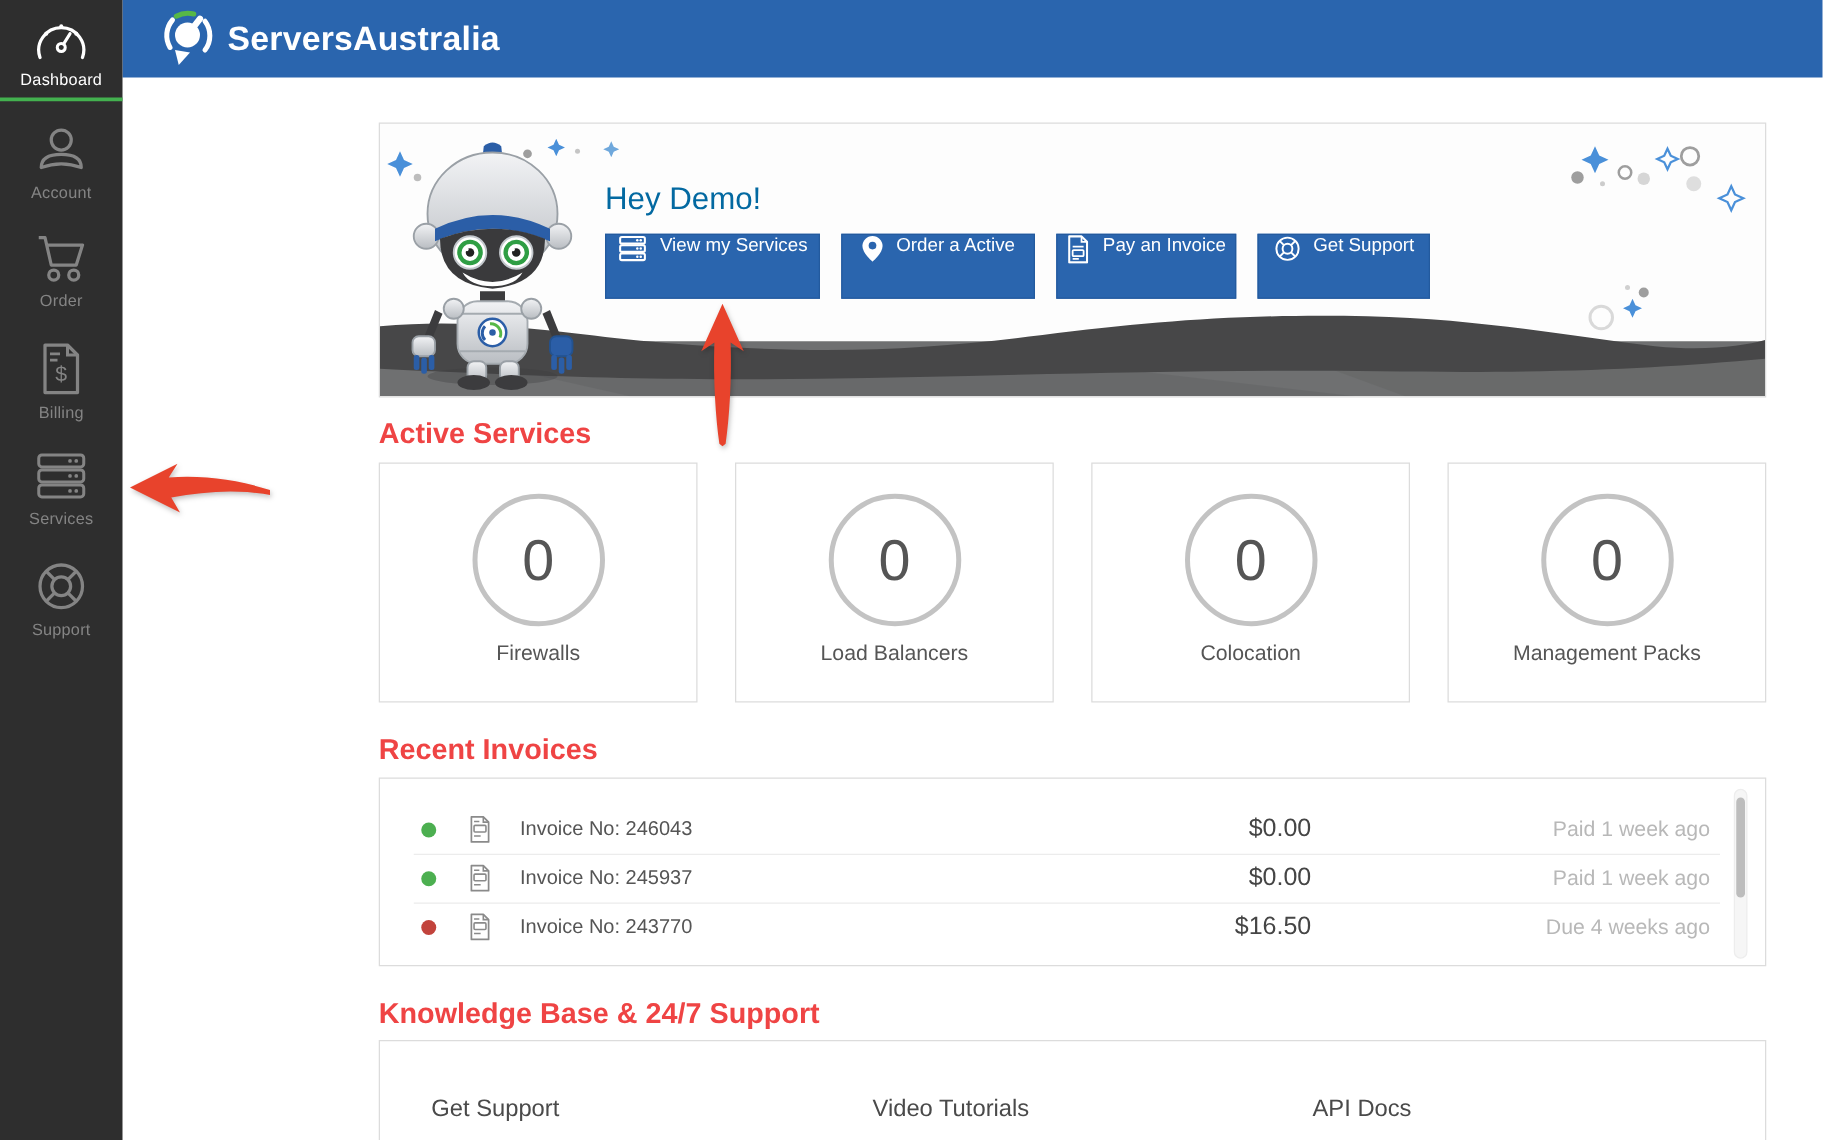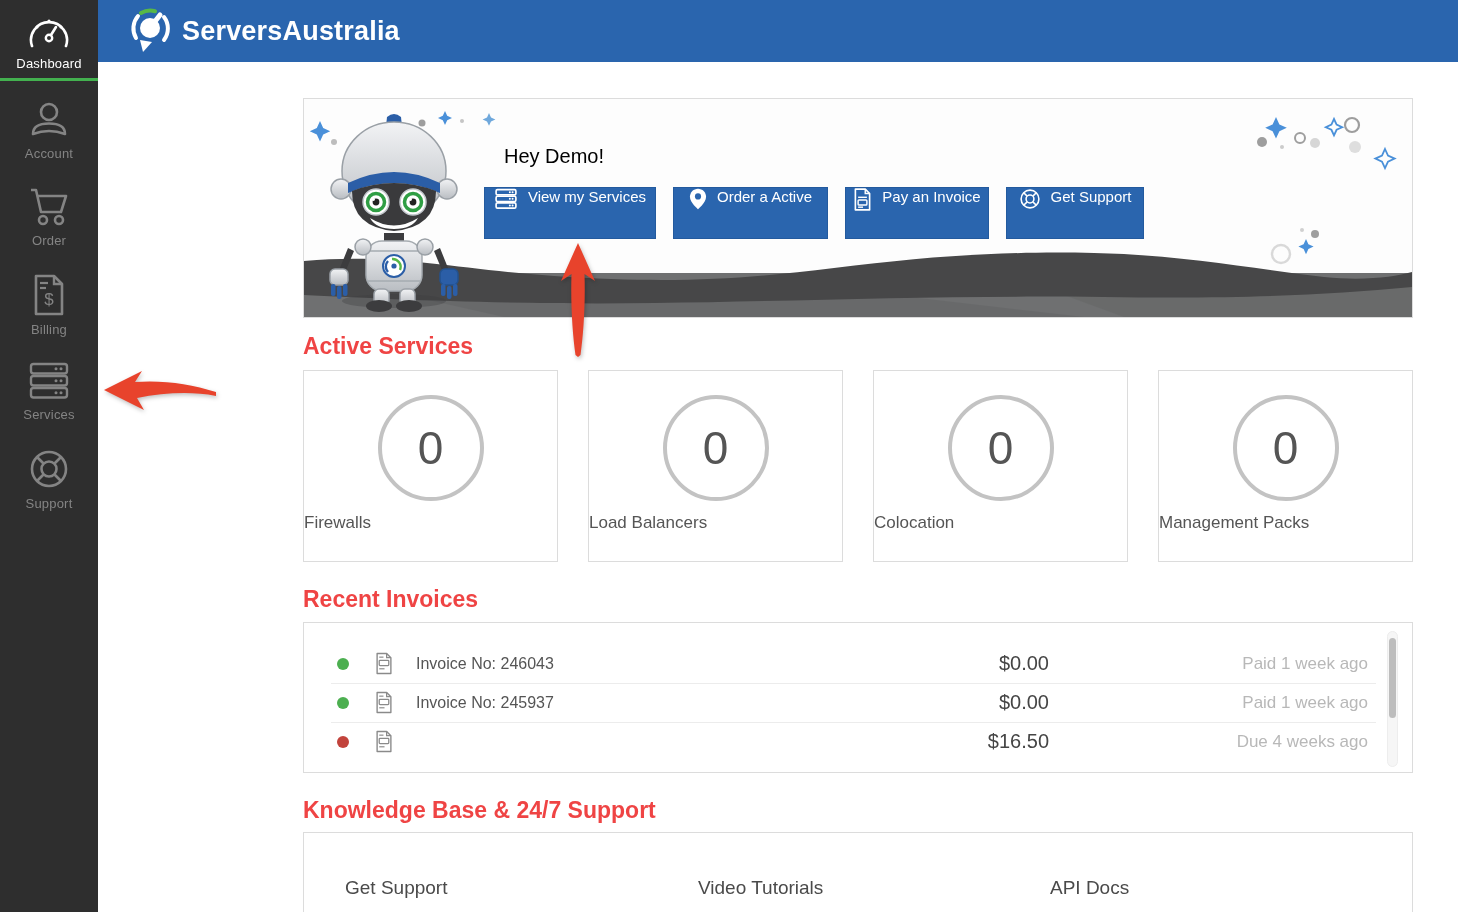--- a/index.html
+++ b/index.html
@@ -16,21 +16,21 @@
 
   
   .header { position:absolute; left:98px; top:0; width:1360px; height:62px; background:#2a65ae; z-index:2;
             display:flex; align-items:center; }
   .logo-wrap { display:flex; align-items:center; margin-left:30px; }
   .logo-text { color:#ffffff; font-size:27px; font-weight:bold; letter-spacing:.2px; margin-left:10px; }
 
   
   .hero { position:absolute; left:303px; top:98px; width:1110px; height:220px; background:#fdfdfd;
           border:1px solid #dcdcdc; overflow:hidden; }
-  .hero-greeting { position:absolute; left:180px; top:46px; font-size:20px; color:#000000;margin-left:20px; }
+  .hero-greeting { position:absolute; left:180px; top:46px; font-size:25px; color:#0369a1; }
   .hero-btn { position:absolute; top:88px; height:52px; background:#2a65ae; border:1px solid #235a9e;
               color:#ffffff; font-size:15px; font-family:"Liberation Sans",sans-serif; cursor:pointer;
               display:flex; align-items:flex-start; justify-content:center; gap:10px; }
   .hero-btn svg { flex:0 0 auto; }
   .ground-svg { position:absolute; left:0; bottom:0; width:100%; height:78px; }
   .robot-svg { position:absolute; left:6px; top:10px; }
   .deco-svg { position:absolute; left:0; top:0; pointer-events:none; }
 
   
   .arrow-up   { position:absolute; left:558px; top:242px; width:40px; height:116px; z-index:6;
@@ -40,21 +40,21 @@
 
   
   .section-title { position:absolute; left:303px; font-size:23px; color:#ef4444; }
 
   
   .svc-card { position:absolute; top:370px; width:255px; height:192px; background:#ffffff;
               border:1px solid #dcdcdc; cursor:pointer; }
   .svc-circle { width:106px; height:106px; border:4px solid #c3c3c3; border-radius:50%;
                 margin:24px auto 0 auto; display:flex; align-items:center; justify-content:center; }
   .svc-count { font-size:46px; font-weight:300; color:#555555; }
-  .svc-label { text-align:left; margin-top:12px; font-size:17px; color:#555555; }
+  .svc-label { text-align:center; margin-top:12px; font-size:17px; color:#555555; }
 
   
   .inv-panel { position:absolute; left:303px; top:622px; width:1110px; height:151px; background:#ffffff;
                border:1px solid #dcdcdc; }
   .inv-rows { position:absolute; left:0; top:21px; width:1110px; }
   .inv-row { position:relative; height:39px; cursor:pointer; }
   .inv-row + .inv-row::before { content:""; position:absolute; left:27px; right:38px; top:0; height:1px; background:#ececec; }
   .inv-dot { position:absolute; left:33px; top:14px; width:12px; height:12px; border-radius:50%; }
   .inv-doc { position:absolute; left:71px; top:8px; }
   .inv-num { position:absolute; left:112px; top:0; line-height:39px; font-size:16px; color:#555555; }
@@ -357,20 +357,21 @@
 
     <div class="inv-row">
       <span class="inv-dot" style="background: rgb(194, 67, 60);"></span>
       <svg class="inv-doc" width="18" height="23" viewBox="0 0 34 42">
         <path d="M4 2 L22 2 L30 10 L30 40 L4 40 Z" fill="none" stroke="#8a8a8a" stroke-width="2.6" stroke-linejoin="round"></path>
         <path d="M22 2 L22 10 L30 10" fill="none" stroke="#8a8a8a" stroke-width="2.4"></path>
         <line x1="8" y1="9" x2="16" y2="9" stroke="#8a8a8a" stroke-width="2.2"></line>
         <rect x="8" y="15" width="18" height="10" rx="1.5" fill="none" stroke="#8a8a8a" stroke-width="2.4"></rect>
         <line x1="8" y1="31" x2="18" y2="31" stroke="#8a8a8a" stroke-width="2.2"></line>
       </svg>
+      <span class="inv-num">Invoice No: 243770</span>
       <span class="inv-amt">$16.50</span>
       <span class="inv-status">Due 4 weeks ago</span>
     </div>
 
   </div>
   <div class="inv-scroll">
     <div class="inv-thumb"></div>
   </div>
 </div>
 

